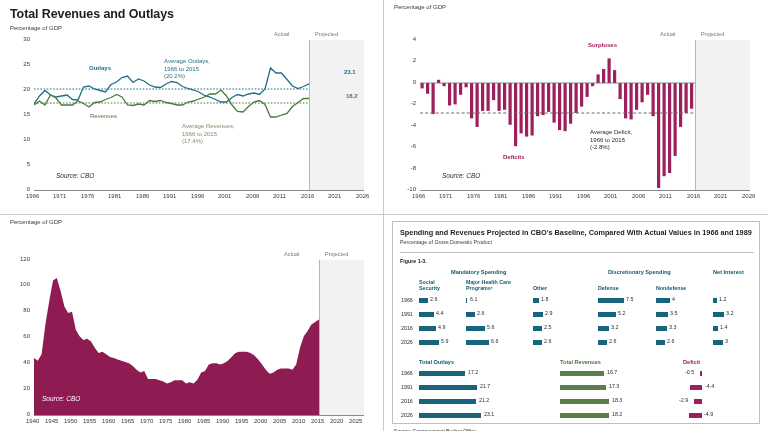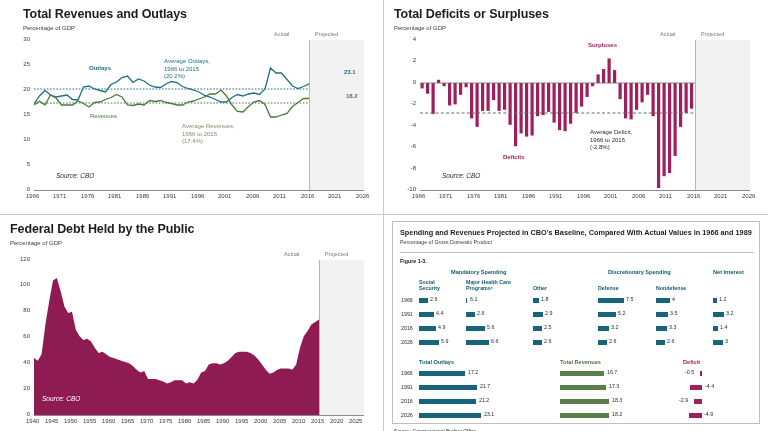--- a/index.html
+++ b/index.html
@@ -19,21 +19,21 @@
     grid-template-rows: 215px 216px;
     width: 768px;
     height: 431px;
   }
   .panel {
     position: relative;
     box-sizing: border-box;
     overflow: hidden;
     background: #fff;
   }
-  .p-tl { border-right: 1px solid #c9c9c9; border-bottom: 1px solid #c9c9c9; padding-left: 13px; }
+  .p-tl { border-right: 1px solid #c9c9c9; border-bottom: 1px solid #c9c9c9; }
   .p-tr { border-bottom: 1px solid #c9c9c9; }
   .p-bl { border-right: 1px solid #c9c9c9; }
   .panel-title {
     font-size: 12.5px;
     font-weight: bold;
     color: #1d1d1d;
     padding: 7px 0 0 10px;
     letter-spacing: -0.1px;
   }
   .axis-label {
@@ -212,21 +212,20 @@
       <div class="tick" style="left:239px; top:153px;">2011</div>
       <div class="tick" style="left:267px; top:153px;">2016</div>
       <div class="tick" style="left:294px; top:153px;">2021</div>
       <div class="tick" style="left:322px; top:153px;">2026</div>
     </div>
 
     <div class="source" style="left:56px; top:172px;">Source: CBO</div>
   </div>
 
   <div class="panel p-tr">
-    <div class="panel-title">Total Deficits or Surpluses</div>
     <div class="axis-label">Percentage of GDP</div>
 
     <div class="plot" style="left:36px; top:40px; width:330px; height:150px;">
       <div class="shade" style="left:275px; top:0; width:55px; height:150px; background:#f2f2f2;"></div>
       <div class="vline" style="left:275px; top:0; height:150px;"></div>
 
       <div class="tick ytick" style="left:-26px; top:-4px; width:22px;">4</div>
       <div class="tick ytick" style="left:-26px; top:17px; width:22px;">2</div>
       <div class="tick ytick" style="left:-26px; top:39px; width:22px;">0</div>
       <div class="tick ytick" style="left:-26px; top:60px; width:22px;">-2</div>
@@ -328,21 +327,20 @@
       <div class="tick" style="left:239px; top:153px;">2011</div>
       <div class="tick" style="left:267px; top:153px;">2016</div>
       <div class="tick" style="left:294px; top:153px;">2021</div>
       <div class="tick" style="left:322px; top:153px;">2026</div>
     </div>
 
     <div class="source" style="left:58px; top:172px;">Source: CBO</div>
   </div>
 
   <div class="panel p-bl">
-    <div class="panel-title">Federal Debt Held by the Public</div>
     <div class="axis-label">Percentage of GDP</div>
 
     <div class="plot" style="left:34px; top:45px; width:330px; height:155px;">
       <div class="shade" style="left:285px; top:0; width:45px; height:155px; background:#f2f2f2;"></div>
       <div class="vline" style="left:285px; top:0; height:155px;"></div>
 
       <div class="tick ytick" style="left:-26px; top:-4px; width:22px;">120</div>
       <div class="tick ytick" style="left:-26px; top:21px; width:22px;">100</div>
       <div class="tick ytick" style="left:-26px; top:47px; width:22px;">80</div>
       <div class="tick ytick" style="left:-26px; top:73px; width:22px;">60</div>

